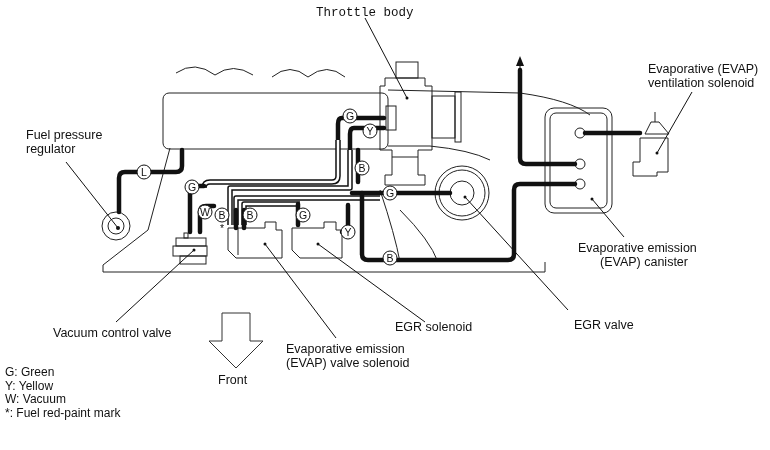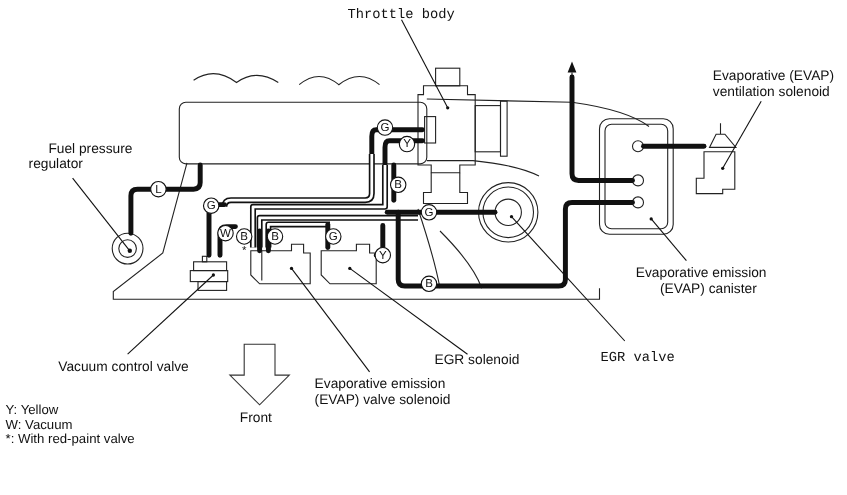--- a/index.html
+++ b/index.html
@@ -188,28 +188,29 @@
   </g>
 
   <g>
     <path d="M222 313 L250 313 L250 341 L263 341 L236 368 L209 341 L222 341 Z" fill="#fff" stroke="#333" stroke-width="1"></path>
   </g>
 </svg>
 
 <div class="label" style="left:316px; top:6px;font-family:Liberation Mono, monospace;">Throttle body</div>
 <div class="label" style="left:648px; top:62px;">Evaporative (EVAP)</div>
 <div class="label" style="left:648px; top:76px;">ventilation solenoid</div>
-<div class="label" style="left:44px; top:128px;">Fuel pressure</div>
+<div class="label" style="left:26px; top:128px;">Fuel pressure</div>
 <div class="label" style="left:26px; top:142px;">regulator</div>
 <div class="label" style="left:578px; top:241px;">Evaporative emission</div>
 <div class="label" style="left:600px; top:255px;">(EVAP) canister</div>
 <div class="label" style="left:53px; top:326px;">Vacuum control valve</div>
 <div class="label" style="left:395px; top:320px;">EGR solenoid</div>
-<div class="label" style="left:546px; top:318px;font-family:Liberation Mono, monospace;">EGR valve</div>
+<div class="label" style="left:574px; top:318px;">EGR valve</div>
 <div class="label" style="left:286px; top:342px;">Evaporative emission</div>
 <div class="label" style="left:286px; top:356px;">(EVAP) valve solenoid</div>
 <div class="label" style="left:218px; top:373px;">Front</div>
 
 <div class="legend">
+  <div>G: Green</div>
   <div>Y: Yellow</div>
   <div>W: Vacuum</div>
-  <div>*: With red-paint valve</div>
+  <div>*: Fuel red-paint mark</div>
 </div>
 
 </body></html>

